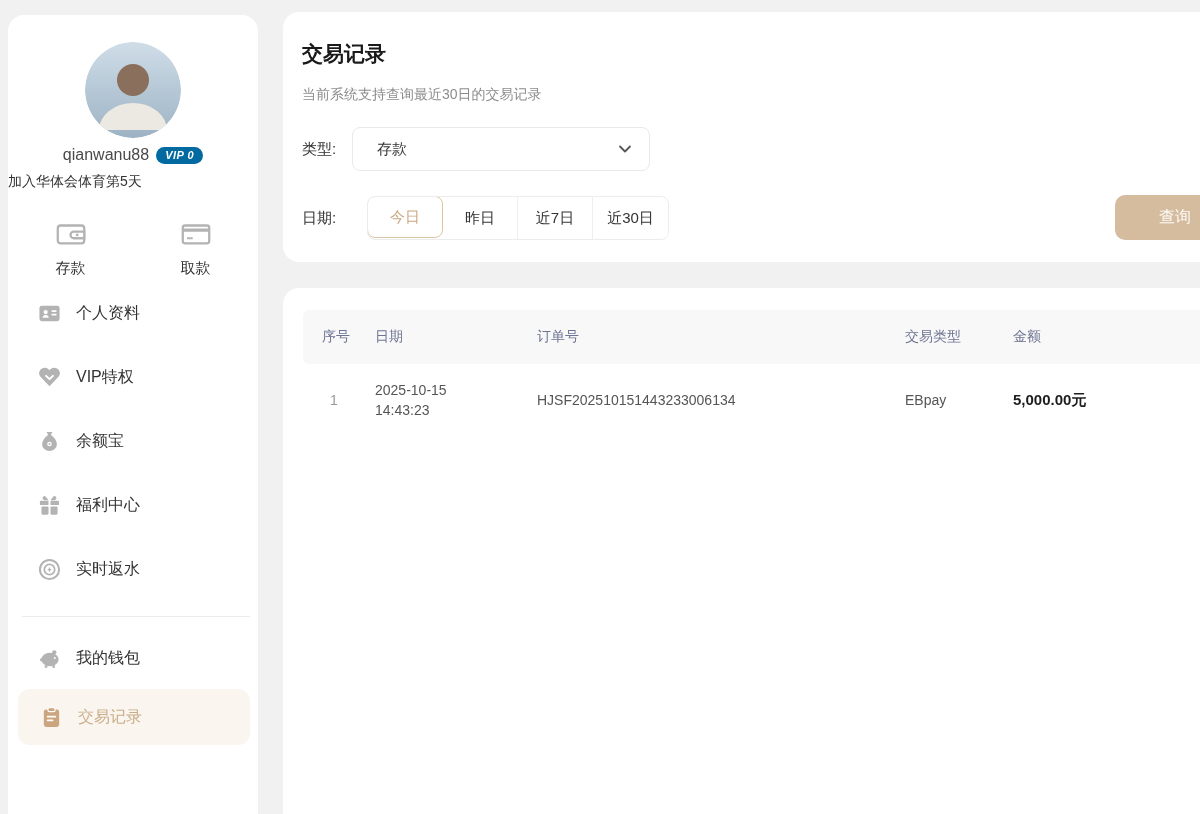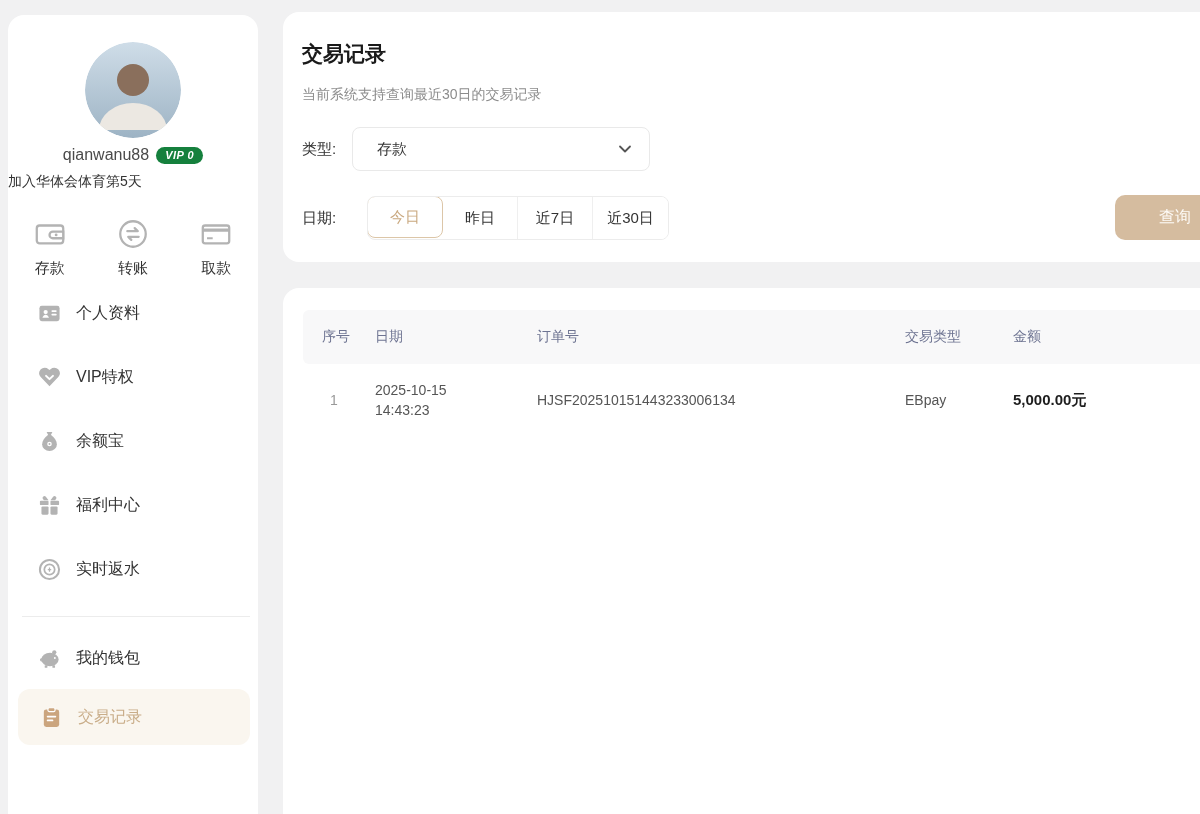--- a/index.html
+++ b/index.html
@@ -6,21 +6,21 @@
   html,body { width:1200px; height:814px; }
   body { font-family:"Liberation Sans","DejaVu Sans",sans-serif; background:#f1f1f2; overflow:hidden; }
   #app { position:relative; width:1200px; height:814px; }
 
   
   .sidebar { position:absolute; left:8px; top:15px; width:250px; height:830px;
              background:#fff; border-radius:16px; overflow:hidden; }
   .avatar-wrap { width:96px; height:96px; margin:27px auto 0; border-radius:50%; overflow:hidden; }
   .user-row { display:flex; align-items:center; justify-content:center; gap:7px; margin-top:8px; }
   .username { font-size:16px; color:#4a4a4a; }
-  .vip-badge { background:#15803d; color:#fff; font-size:11px; font-weight:bold; font-style:italic;
+  .vip-badge { background:#0369a1; color:#fff; font-size:11px; font-weight:bold; font-style:italic;
                padding:2px 9px 3px; border-radius:9px; letter-spacing:.5px; }
   .join-text { text-align:left; font-size:14px; color:#333; margin-top:9px; }
 
   .quick-actions { display:flex; margin-top:26px; }
   .qa { flex:1; display:flex; flex-direction:column; align-items:center; gap:8px; cursor:pointer; }
   .qa-label { font-size:15px; color:#333; }
 
   .menu { margin-top:18px; }
   .menu-item { display:flex; align-items:center; gap:15px; height:34px; margin:0 8px 30px 8px;
                padding-left:22px; font-size:16px; color:#333; cursor:pointer; }
@@ -101,29 +101,20 @@
           <svg width="34" height="34" viewBox="0 0 36 36" fill="none" stroke="#b3b3b3" stroke-width="2.4">
             <rect x="4" y="9" width="28" height="19" rx="3"></rect>
             <path d="M21 15.5h11v7H21a3.5 3.5 0 0 1 0-7z" fill="#fff"></path>
             <circle cx="24.5" cy="19" r="1.5" fill="#b3b3b3" stroke="none"></circle>
           </svg>
         </span>
         <span class="qa-label">存款</span>
       </div>
       <div class="qa">
         <span>
-          <svg width="34" height="34" viewBox="0 0 36 36" fill="none" stroke="#b3b3b3" stroke-width="2.4" stroke-linecap="round" stroke-linejoin="round">
-            <circle cx="18" cy="18" r="13.5"></circle>
-            <path d="M12 15h11M23 15l-3.2-3.2M24 21H13M13 21l3.2 3.2"></path>
-          </svg>
-        </span>
-        <span class="qa-label">转账</span>
-      </div>
-      <div class="qa">
-        <span>
           <svg width="34" height="34" viewBox="0 0 36 36" fill="none" stroke="#b3b3b3" stroke-width="2.4">
             <rect x="4" y="9" width="28" height="19" rx="2.5"></rect>
             <path d="M4 14h28" stroke-width="3.4"></path>
             <path d="M8.5 22.5h6" stroke-width="2"></path>
           </svg>
         </span>
         <span class="qa-label">取款</span>
       </div>
     </div>
 

